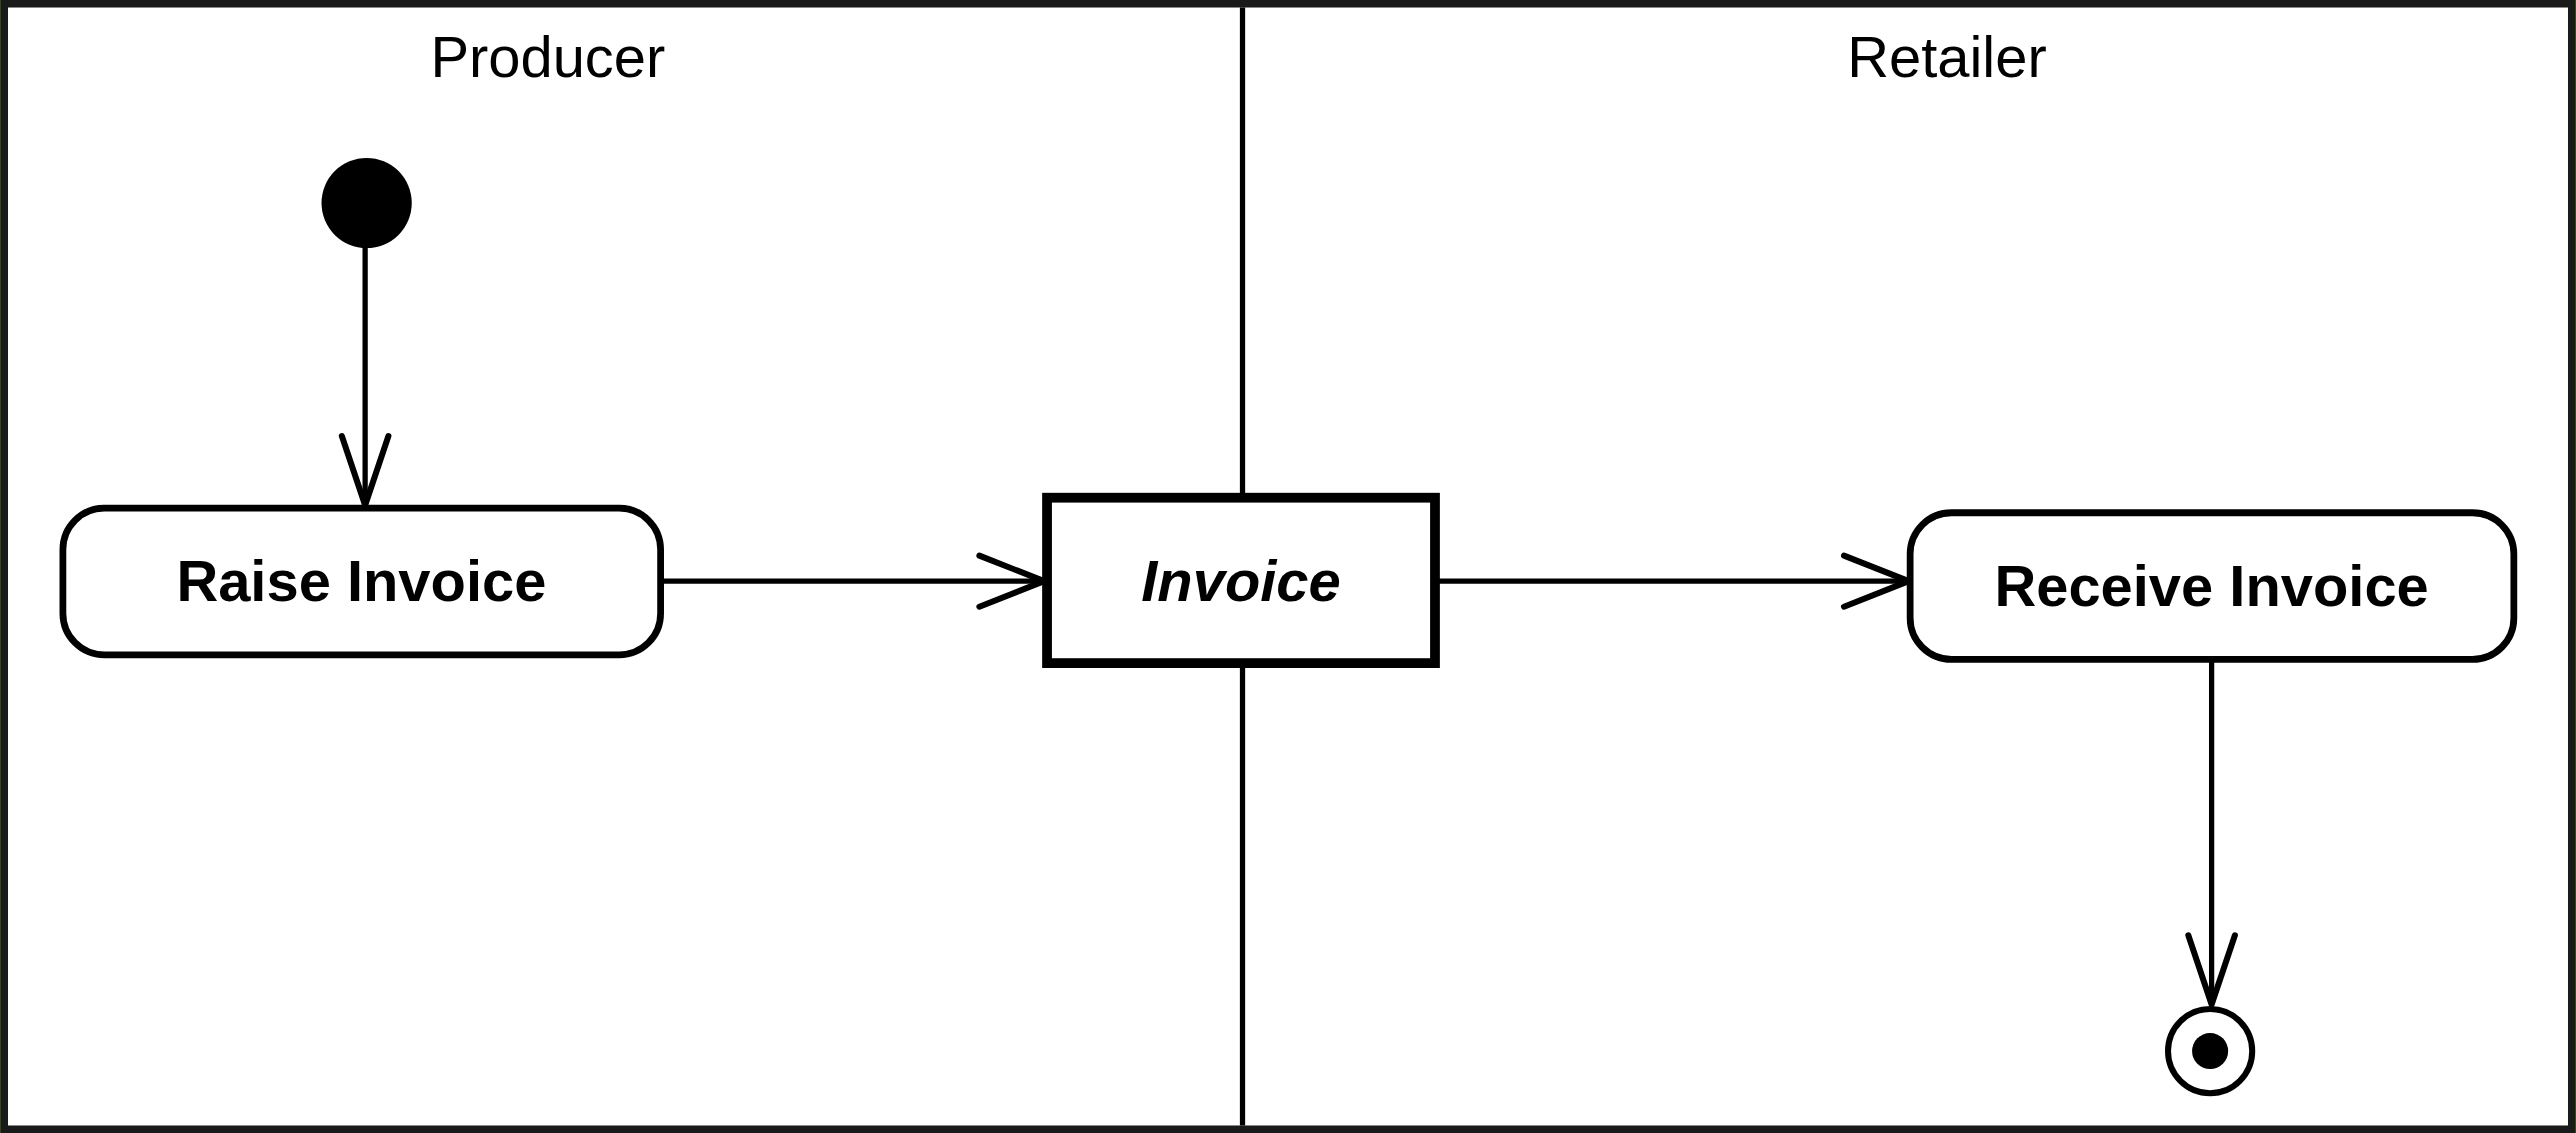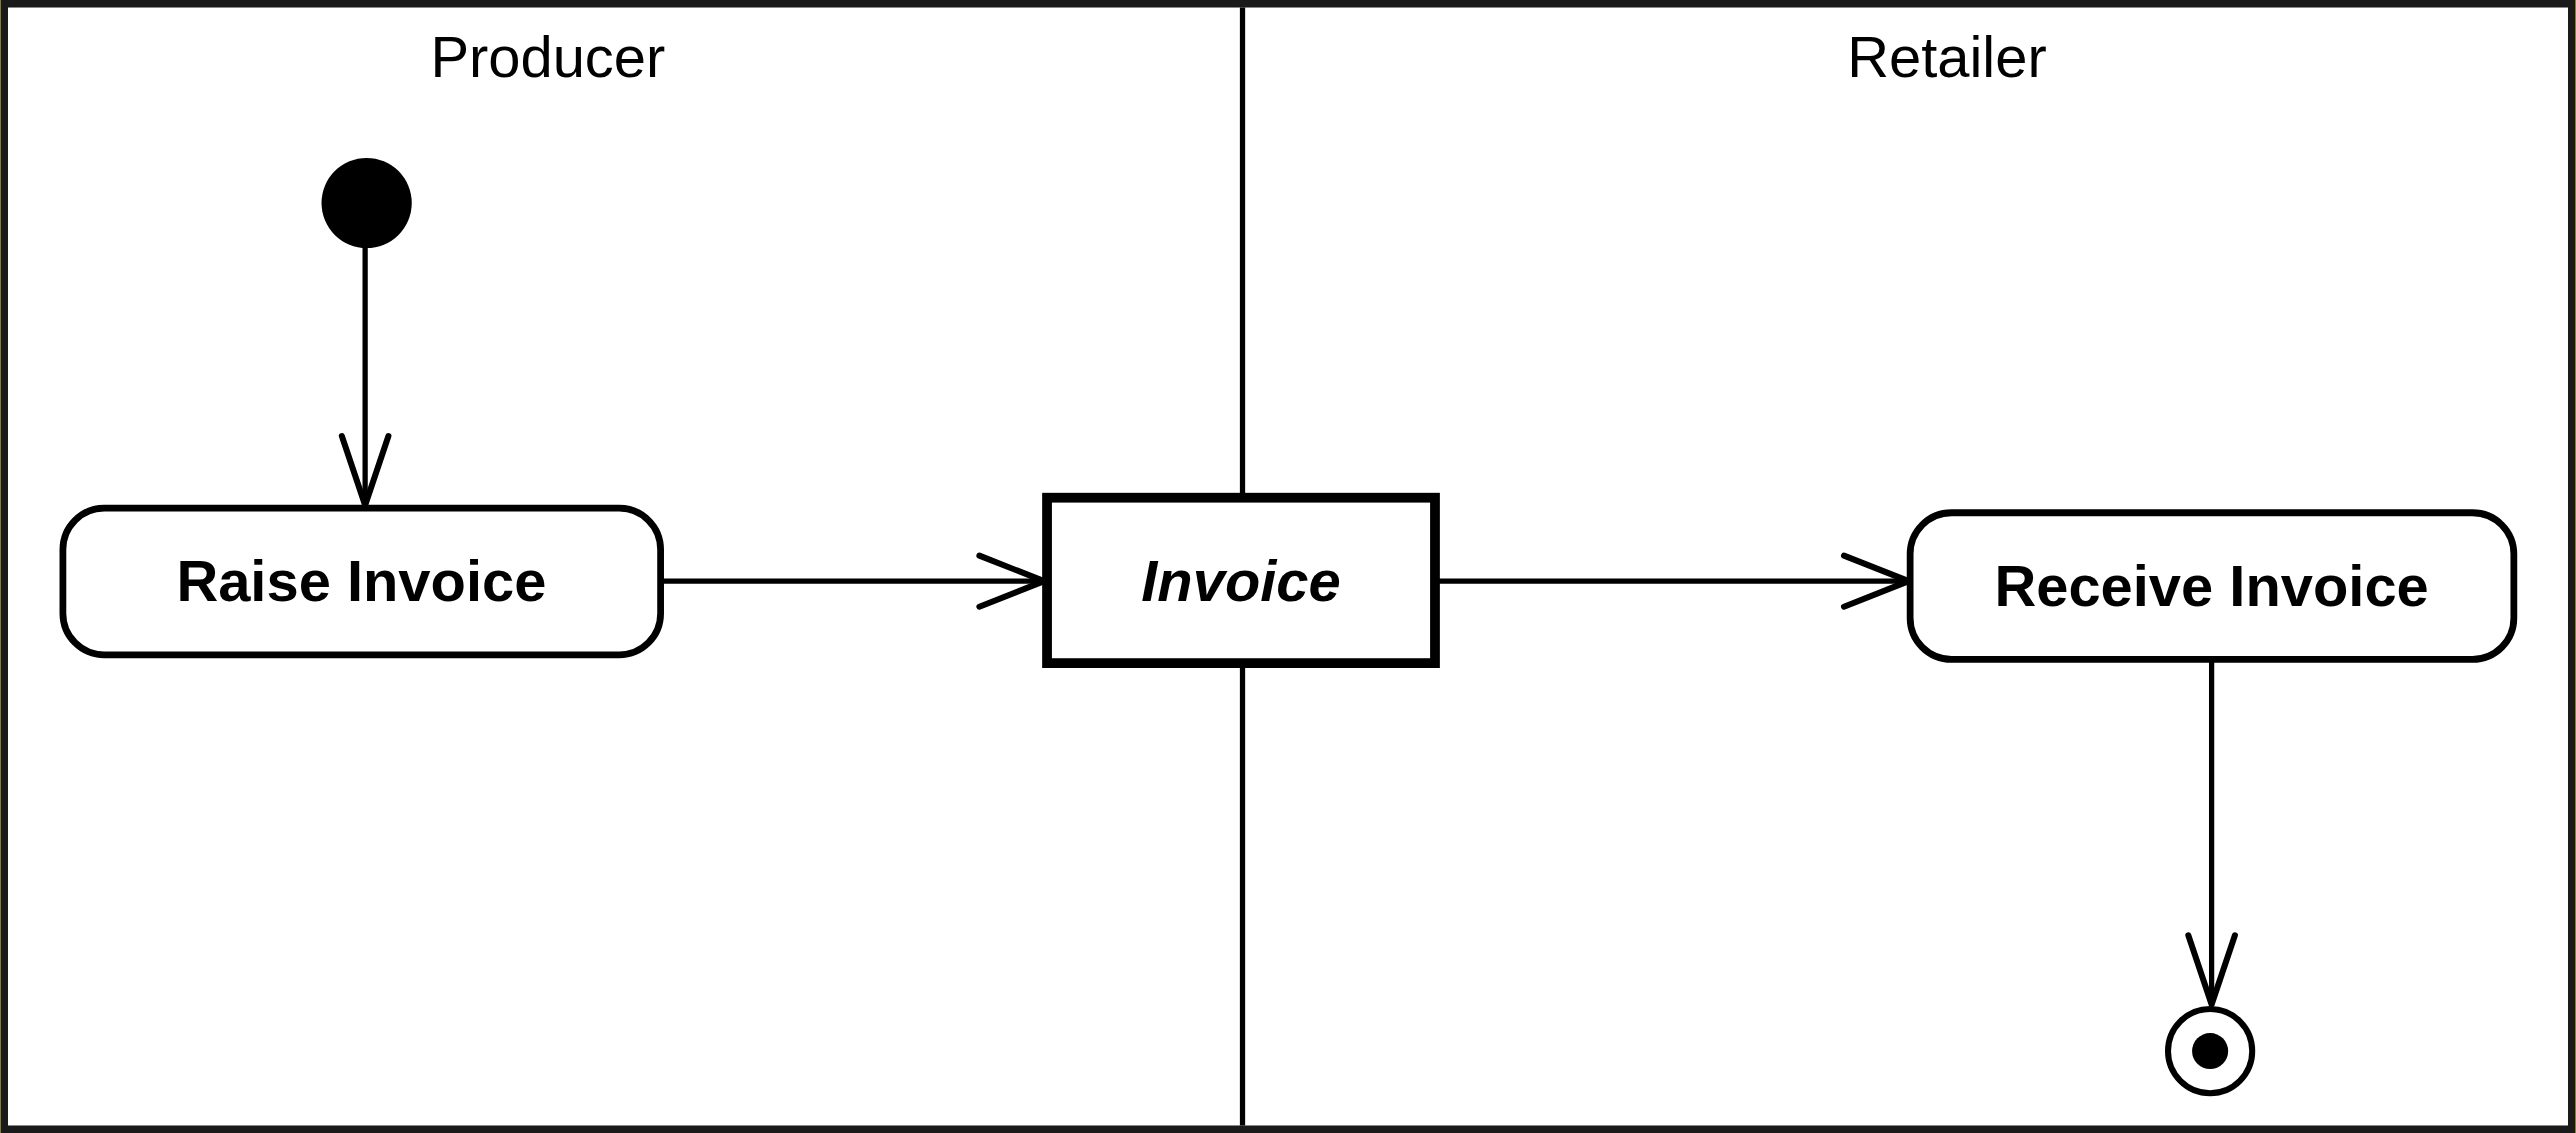--- a/index.html
+++ b/index.html
@@ -4,21 +4,21 @@
 <style>
   html, body {
     margin: 0;
     padding: 0;
     background: #ffffff;
   }
   .stage {
     position: relative;
     width: 2576px;
     height: 1133px;
-    background: #fde047;
+    background: #4d7c0f;
     overflow: hidden;
   }
   svg.diagram {
     display: block;
     width: 2576px;
     height: 1133px;
     font-family: "Liberation Sans", "DejaVu Sans", sans-serif;
   }
   .lane-label {
     font-size: 77px;

